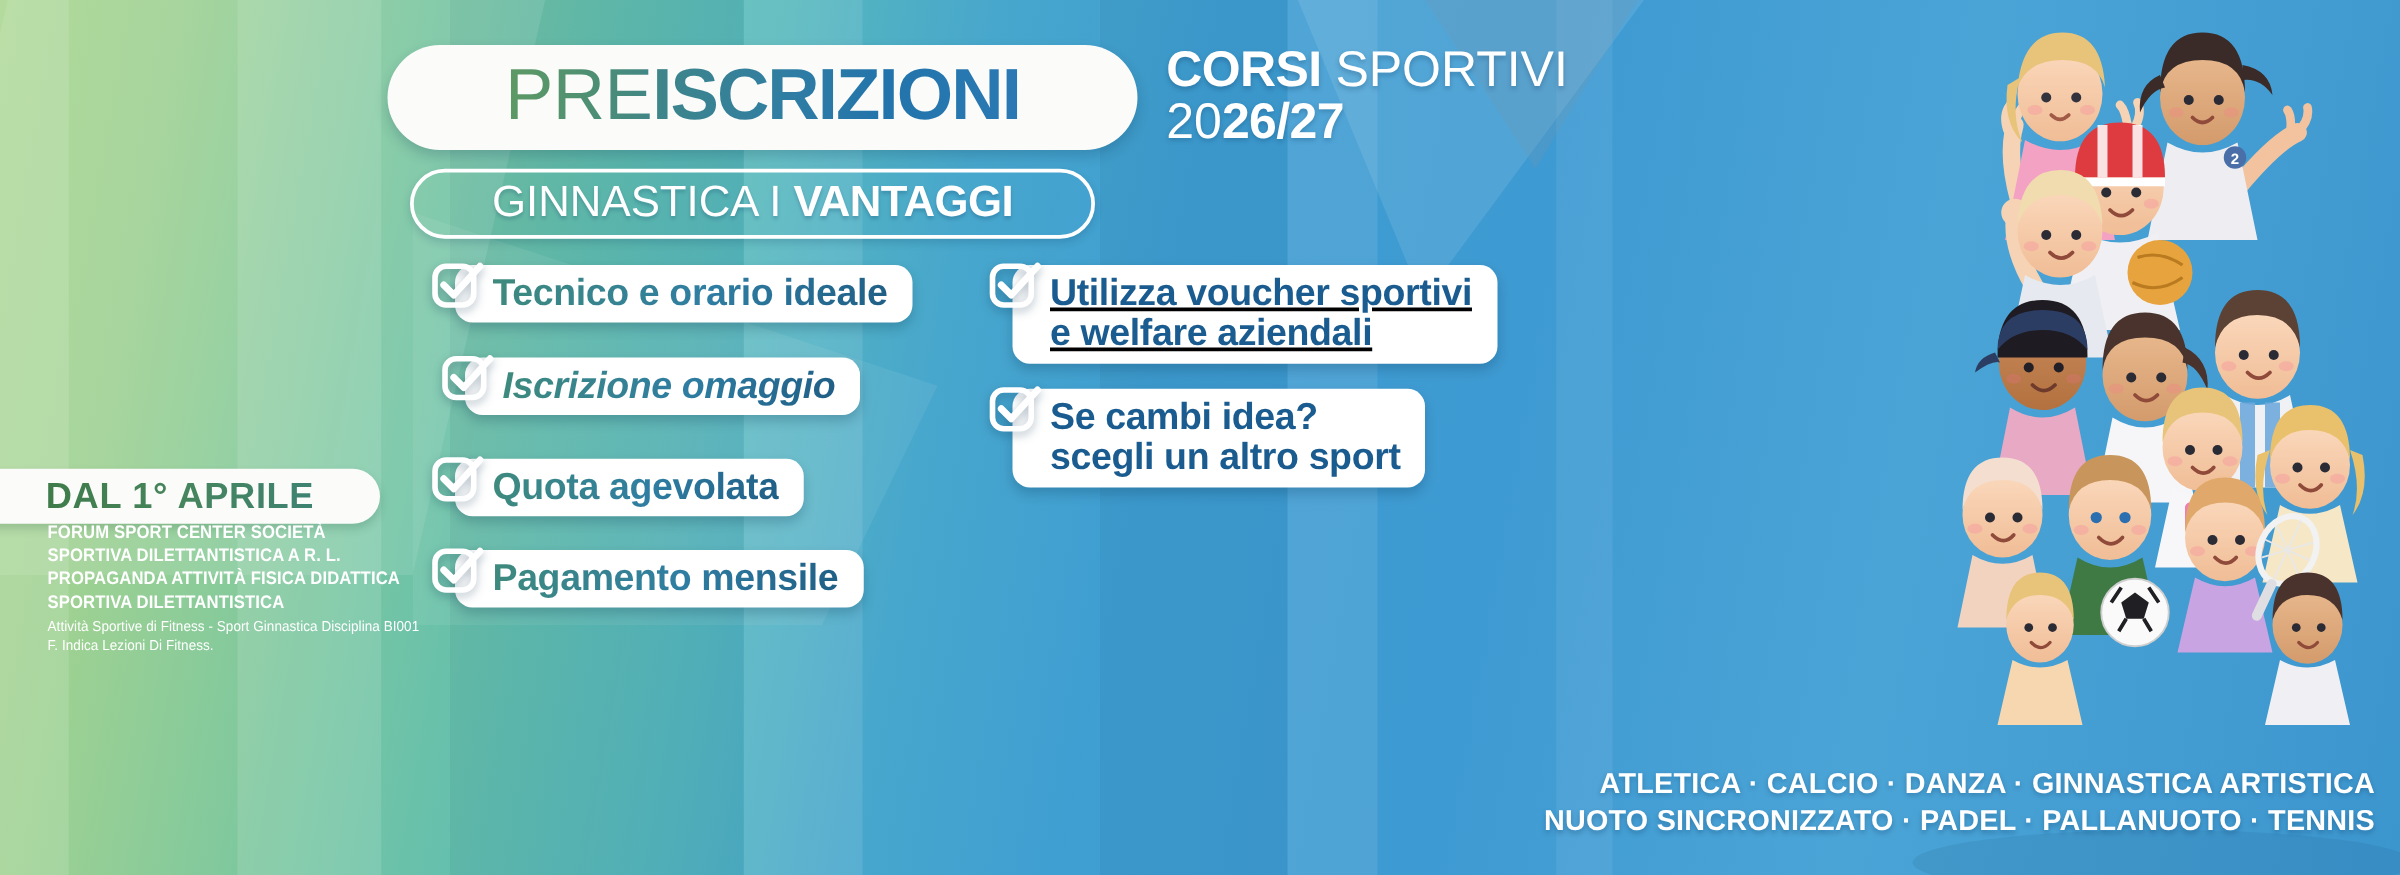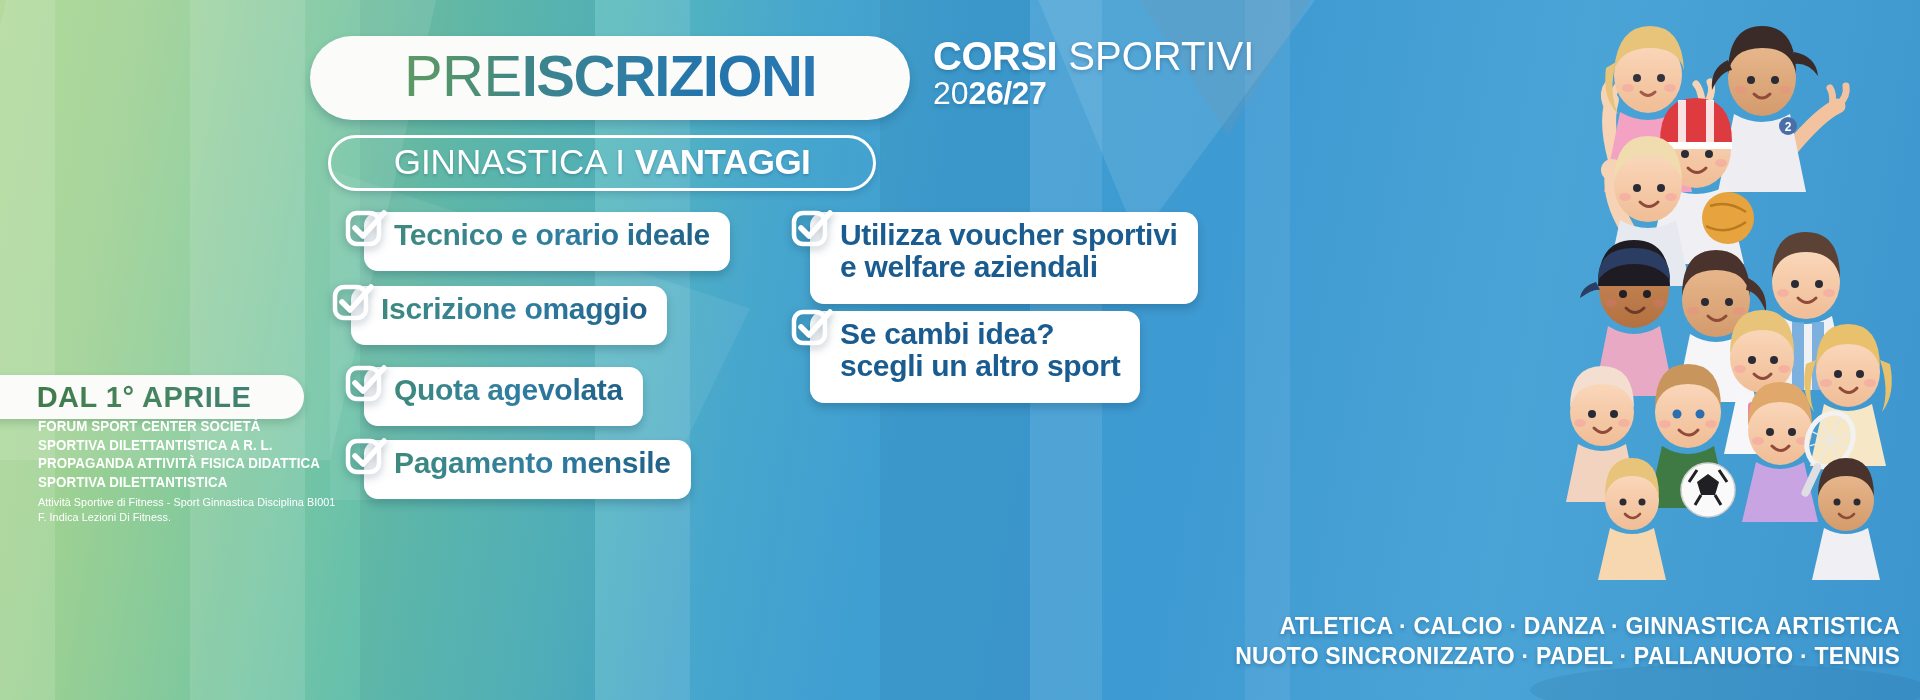--- a/index.html
+++ b/index.html
@@ -98,21 +98,21 @@
   }
 
   
   #corsi {
     position:absolute; left:933px; top:36px;
     color:#fff; line-height:1.02;
     text-shadow:0 2px 4px rgba(0,45,85,.28);
     white-space:nowrap;
   }
   #corsi .l1 { font-size:40px; }
-  #corsi .l2 { font-size:32px; font-weight:800; letter-spacing:-.5px;}
+  #corsi .l2 { font-size:40px; font-weight:800; letter-spacing:-.5px;}
   #corsi .hv { font-weight:800; letter-spacing:-.5px; }
   #corsi .lt { font-weight:400; letter-spacing:0px; }
 
   
   #assicurati {
     position:absolute; left:328px; top:135px;
     width:548px; height:56px;
     border:3px solid #ffffff;
     border-radius:30px;
     display:flex; align-items:center; justify-content:center;
@@ -133,40 +133,40 @@
   }
   .chk {
     width:44px; height:44px; flex:0 0 44px;
     position:relative; z-index:3;
     filter:drop-shadow(0 3px 4px rgba(0,40,70,.30));
   }
   .pill {
     background:#ffffff;
     border-radius:14px;
     box-shadow:0 5px 9px rgba(0,40,70,.22);
-    padding:7px 20px 20px 30px;
+    padding:7px 20px 7px 30px;
     margin-left:-24px;
     margin-top:6px;
     display:flex; align-items:center;
   }
   .pill-text {
     font-weight:800; font-size:30px; line-height:1.08;
     letter-spacing:-.3px; white-space:pre-line;
   }
   .col-left .pill-text {
     background:linear-gradient(95deg,#3e8a7d 0%,#2f7da2 55%,#205f86 100%);
     -webkit-background-clip:text; background-clip:text; color:transparent;
   }
   .col-right .pill-text { color:#1a5c8f; }
 
   #cl1 { left:344px; top:206px; }
-  #cl2 { left:331px; top:280px; }
+  #cl2 { left:352px; top:280px;font-style:italic; }
   #cl3 { left:344px; top:361px; }
   #cl4 { left:344px; top:434px; }
-  #cr1 { left:790px; top:206px; }
+  #cr1 { left:790px; top:206px;text-decoration:underline; }
   #cr2 { left:790px; top:305px; }
 
   
   #dal-pill {
     position:absolute; left:-16px; top:375px;
     width:320px; height:44px;
     background:#fbfbfa;
     border-radius:0 22px 22px 0;
     display:flex; align-items:center; justify-content:center;
     box-shadow:0 4px 8px rgba(0,60,40,.18);

